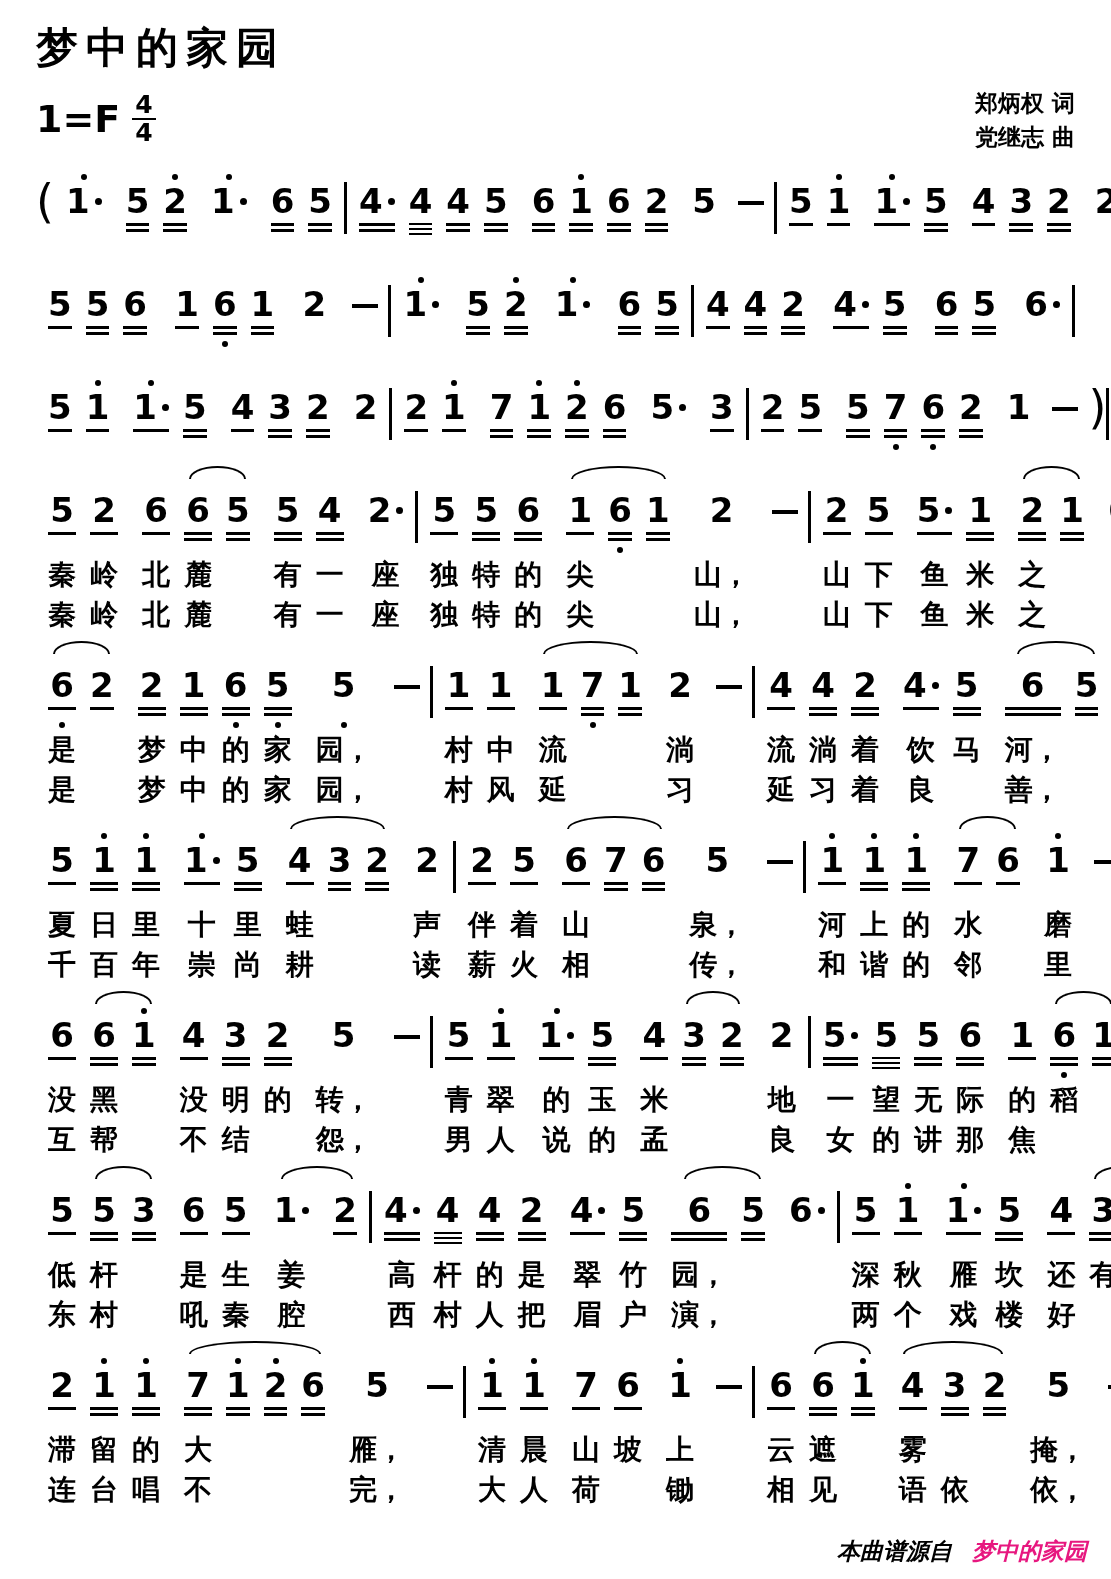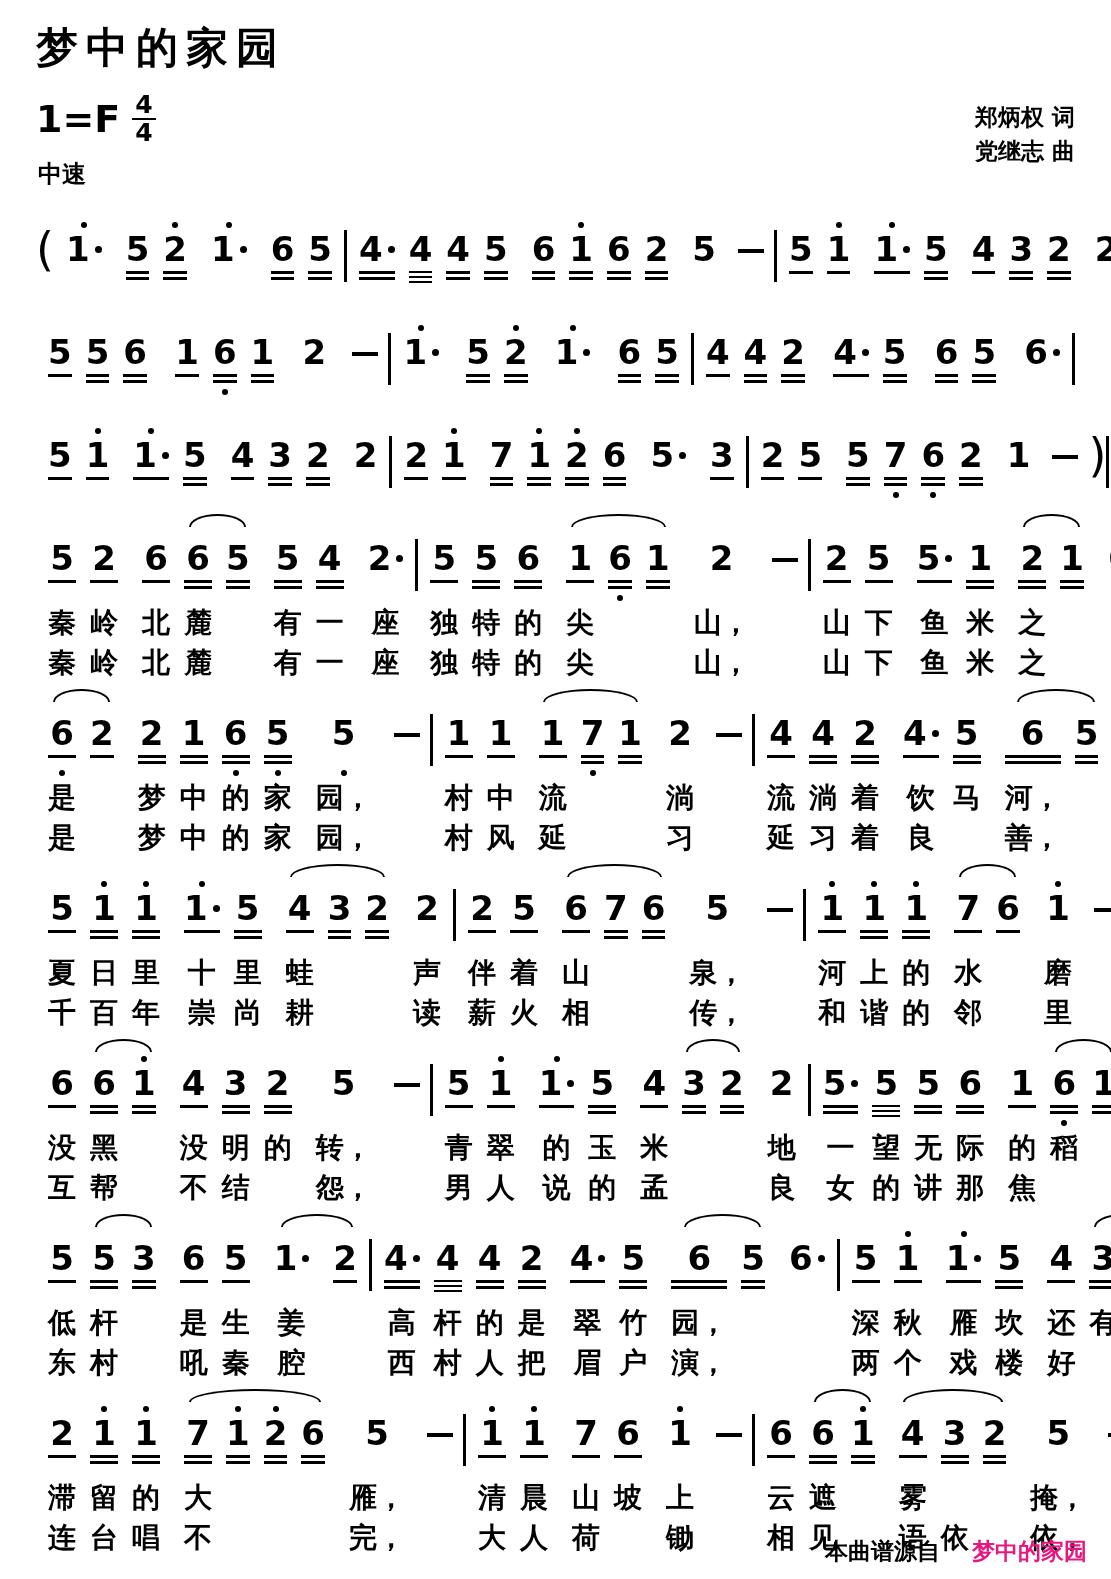--- a/index.html
+++ b/index.html
@@ -14,21 +14,21 @@
     text-align:left;font-family:"DejaVu Serif",serif;font-weight:700;
     font-size:42px;letter-spacing:8px;margin:22px 0 10px 0;line-height:52px;
   }
   .keyrow{display:flex;justify-content:space-between;align-items:flex-start;height:72px;}
   .keysig{display:flex;align-items:center;margin-top:8px;}
   .keytxt{font-weight:700;font-size:38px;font-family:"DejaVu Sans",sans-serif;}
   .frac{display:inline-flex;flex-direction:column;align-items:center;margin-left:12px;
         font-weight:700;font-size:25px;line-height:26px;}
   .frac .top{border-bottom:2px solid #000;padding:0 3px;}
   .credits{text-align:right;font-family:"DejaVu Serif",serif;font-weight:600;
-           font-size:23px;line-height:34px;margin-top:16px;}
+           font-size:23px;line-height:34px;margin-top:2px;}
   .tempo{font-family:"DejaVu Serif",serif;font-weight:700;font-size:24px;margin:2px 0 14px 2px;}
 
   
   .system{margin-bottom:13px;}
   .system.lyr-sys{margin-bottom:5px;}
   .staffline{display:flex;justify-content:space-between;align-items:flex-start;
              position:relative;padding-top:15px;width:100%;}
   .meas{display:flex;justify-content:space-between;align-items:flex-start;flex-grow:1;}
   .grp{display:flex;margin:0 5px;}
   .note{display:inline-flex;flex-direction:column;align-items:center;padding:0 7px;}
@@ -42,22 +42,22 @@
   .lyr{height:40px;display:flex;align-items:center;justify-content:center;
        font-family:"DejaVu Serif",serif;font-weight:600;font-size:28px;white-space:nowrap;}
   .bar{width:3px;height:52px;background:#000;margin-top:11px;flex:0 0 auto;}
   .dashn{width:26px;height:4px;background:#000;margin:30px 10px 0 10px;flex:0 0 auto;}
   .paren{font-size:46px;font-weight:400;line-height:50px;margin-top:5px;
          font-family:"DejaVu Sans",sans-serif;flex:0 0 auto;}
   .slur{position:absolute;height:13px;border:2.5px solid #000;border-bottom:none;
         border-radius:100% 100% 0 0 / 200% 200% 0 0;top:1px;box-sizing:border-box;}
 
   
-  .footer{position:absolute;right:24px;bottom:12px;display:flex;gap:32px;
-          font-family:"DejaVu Serif",serif;font-weight:700;font-size:23px;}
+  .footer{position:absolute;right:24px;bottom:12px;display:flex;gap:20px;
+          font-family:"DejaVu Serif",serif;font-weight:700;font-size:23px;font-style:italic;}
 </style>
 </head>
 <body>
 
 <div class="page">
 
   <div class="title">梦中的家园</div>
 
   <div class="keyrow">
     <div class="keysig">
@@ -66,21 +66,20 @@
         <span class="top">4</span>
         <span>4</span>
       </span>
     </div>
     <div class="credits">
       <div>郑炳权 词</div>
       <div>党继志 曲</div>
     </div>
   </div>
 
-  <div class="tempo">中速</div>
 
   <div id="score">
       <div class="system">
         <div class="staffline">
           <div class="meas" style="flex-grow: 6;">
             <div class="paren">(</div>
             <div class="grp">
               <div class="note">
                 <div class="odot">
                   <i></i>

